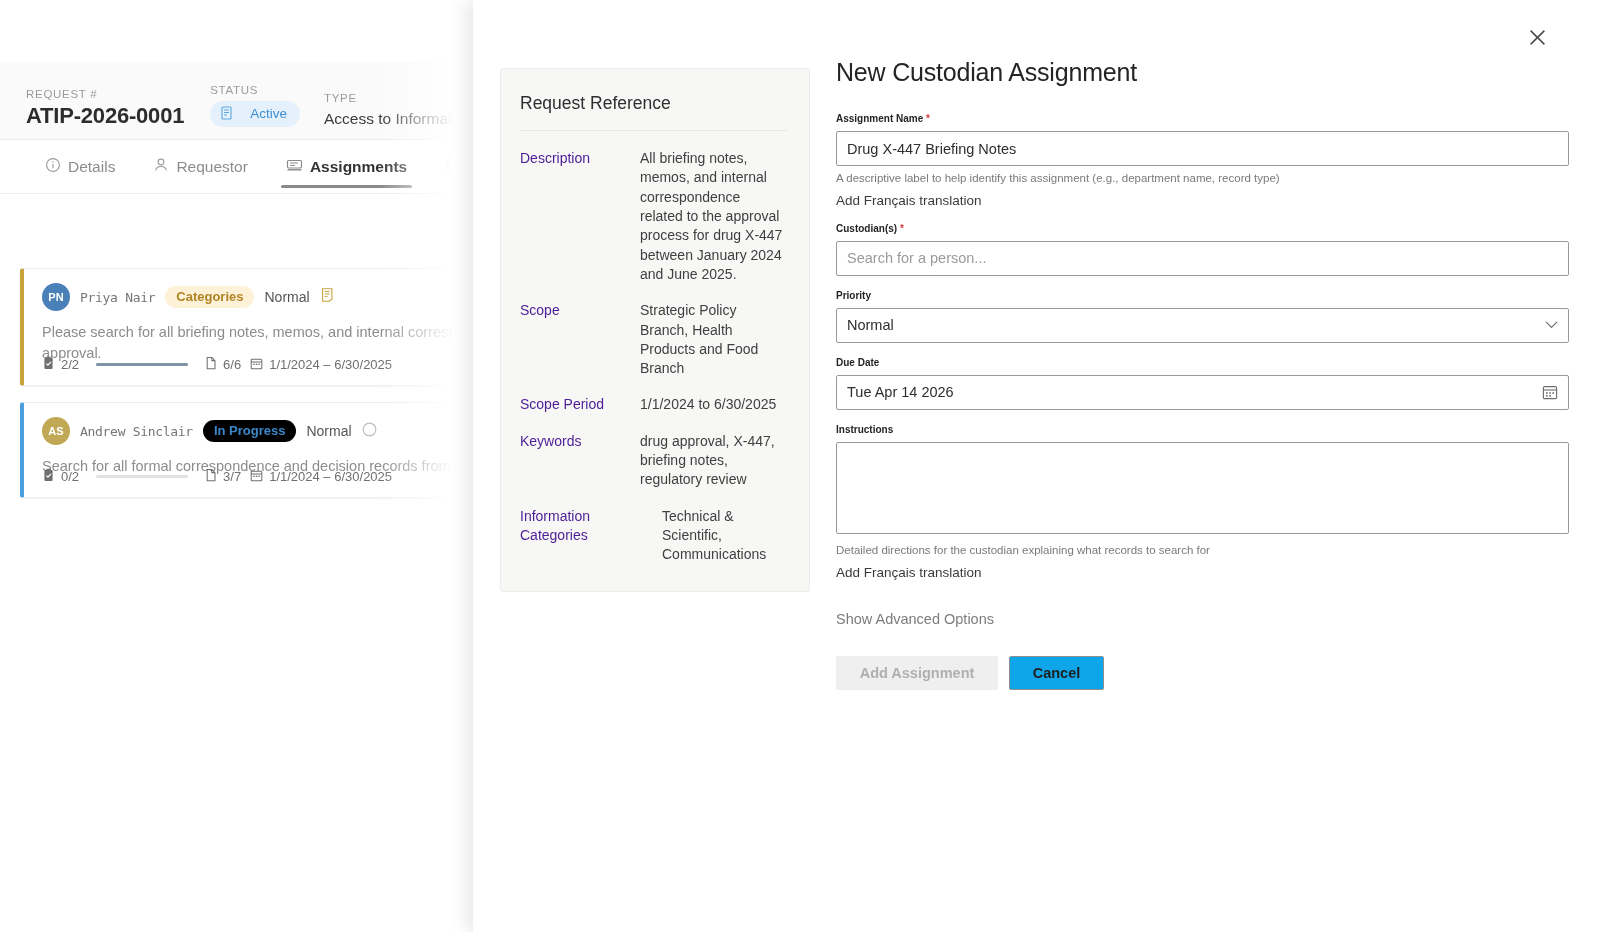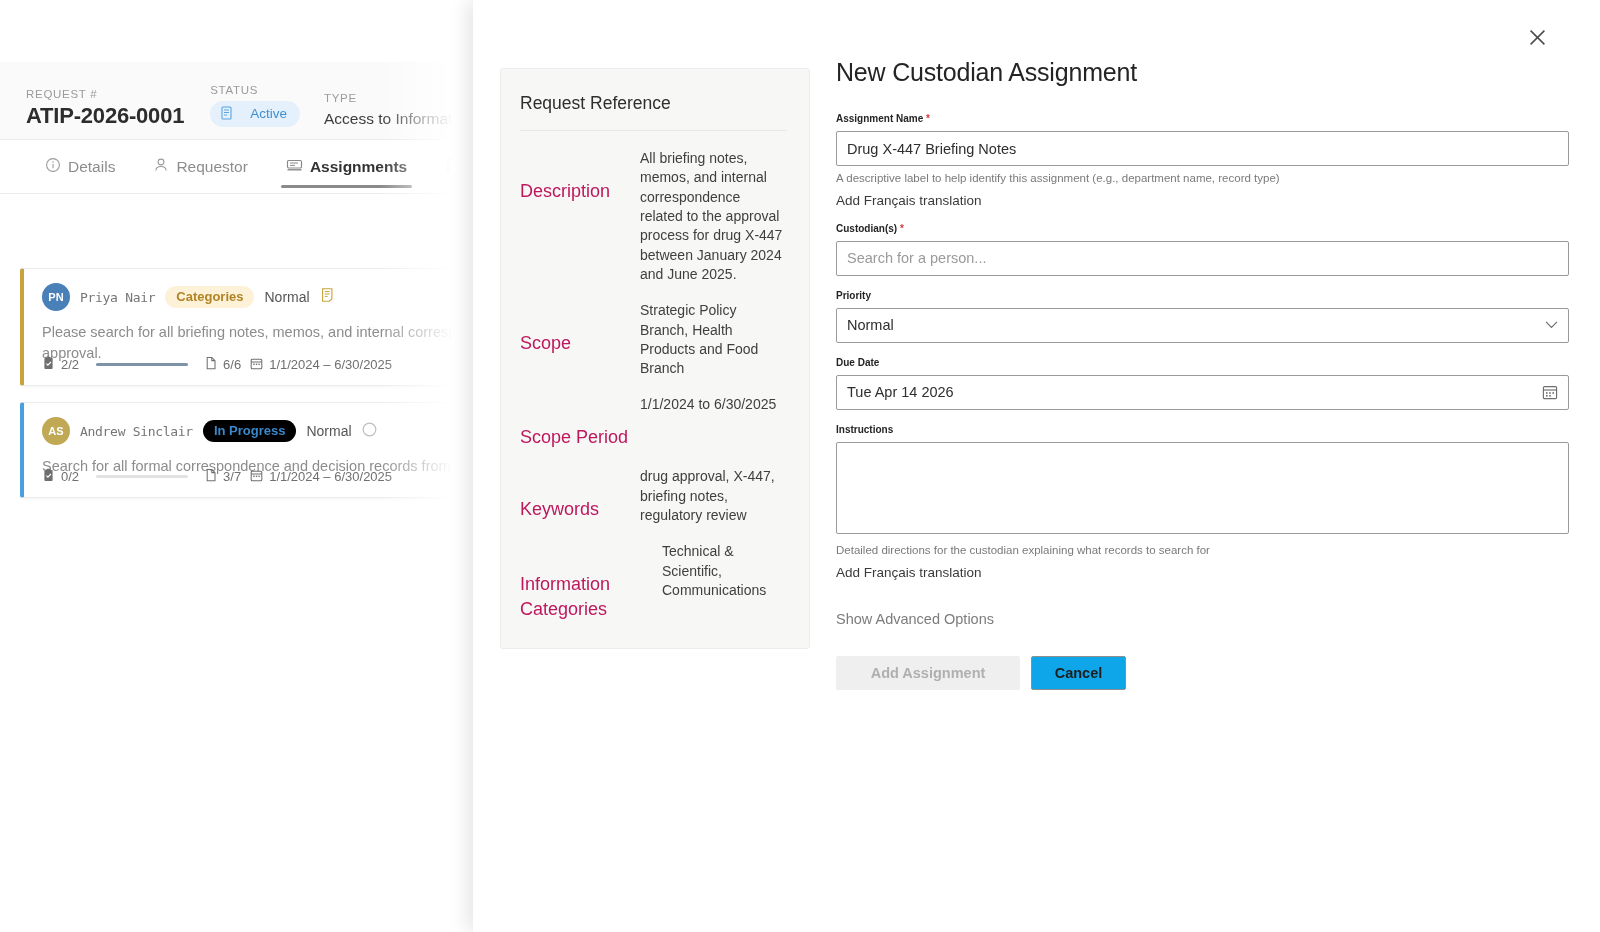--- a/index.html
+++ b/index.html
@@ -160,21 +160,21 @@
   .ref-title {
     font-size: 17.5px; color: #2e2e2e;
     padding-bottom: 16px;
     border-bottom: 1px solid #e7e7e5;
     margin-bottom: 18px;
   }
   .ref-row { display: flex; margin-bottom: 17px; }
   .ref-row:last-child { margin-bottom: 0; }
   .ref-key {
     width: 120px; flex: none;
-    font-size: 18px; color: #be185d; line-height: 1.38; margin-top: 30px;
+    font-size: 14px; color: #4c1d95; line-height: 1.38;
   }
   .ref-val {
     font-size: 14px; color: #3f3f3f; line-height: 1.38;
     flex: 1;
   }
   .ref-row.indent .ref-val { padding-left: 22px; }
 
   
   .form { position: absolute; left: 363px; top: 60px; width: 733px; }
   .form-title {
@@ -226,21 +226,21 @@
   }
   .actions { display: flex; gap: 11px; margin-top: 28px; }
   .btn {
     height: 34px; border-radius: 2px;
     font-family: "Liberation Sans", sans-serif;
     font-size: 14.5px; font-weight: bold;
     display: flex; align-items: center; justify-content: center;
     cursor: pointer;
   }
   .btn-primary {
-    width: 184px; background: #f0efef;
+    width: 162px; background: #f0efef;
     color: #b0b0b0; border: 1px solid #f0efef;
     cursor: default;
   }
   .btn-secondary {
     width: 95px; background: #0ea5e9;
     color: #1e1e1e; border: 1px solid #8f8f8f;
   }
 </style>
 </head>
 <body>

